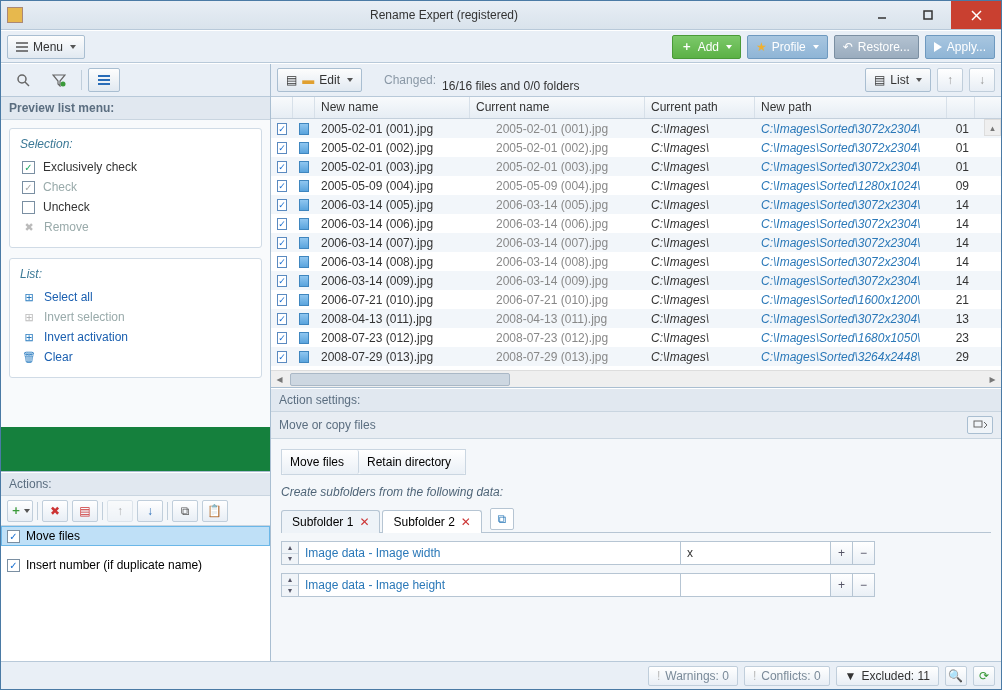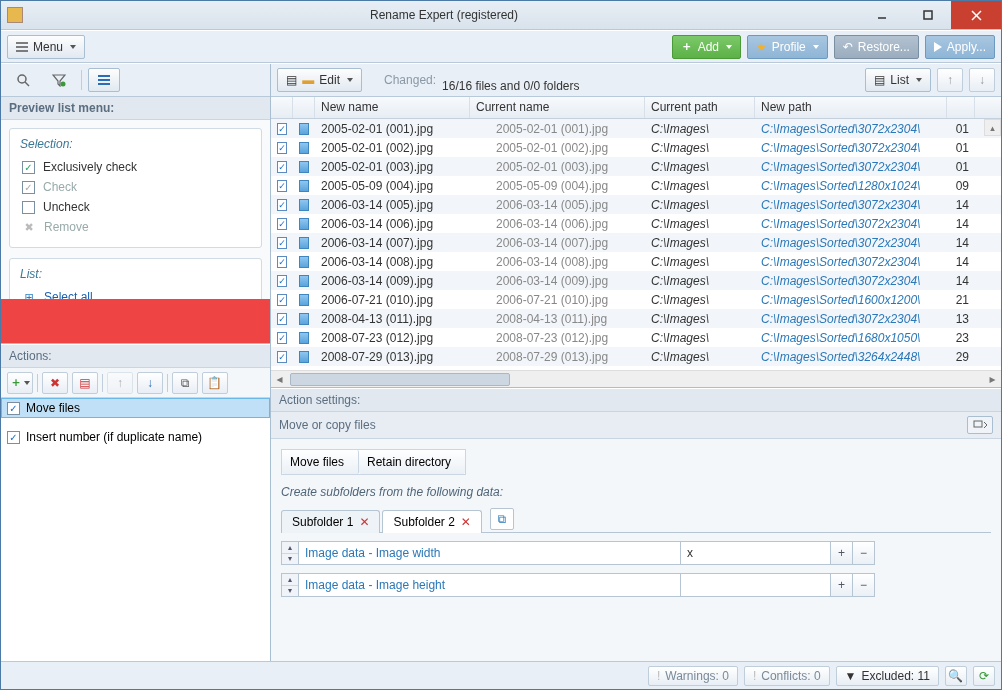--- a/index.html
+++ b/index.html
@@ -23,21 +23,21 @@
 .btn.lblue { background:linear-gradient(#a8c6e0,#8fb5d6); border-color:#6e99bf; color:#fff;}
 .btn.lblue .caret{border-top-color:#fff;}
 .btn.grayb { background:linear-gradient(#b3c2d1,#9aacbe); border-color:#7b8fa2; color:#fff;}
 .tool-spacer { flex:1; }
 .plus-ico{color:#3a9a3a;font-weight:bold;}
 .star-ico{color:#f0b030;}
 .play-ico{width:0;height:0;border-top:5px solid transparent;border-bottom:5px solid transparent;border-left:8px solid #fff;}
 
 
 .main { flex:1; display:flex; min-height:0; border-top:1px solid #fff;}
-.left-col{ width:270px; display:flex; flex-direction:column; border-right:1px solid #a9bed1; background:#ef4444;}
+.left-col{ width:270px; display:flex; flex-direction:column; border-right:1px solid #a9bed1; background:#15803d;}
 .right-col{ flex:1; display:flex; flex-direction:column; min-width:0;}
 
 
 .tabs-row{height:33px;background:#e9eff6;border-bottom:1px solid #b8c9d9;display:flex;align-items:center;padding:0 6px;gap:4px;}
 .tab-btn{width:32px;height:24px;display:flex;align-items:center;justify-content:center;border:1px solid transparent;border-radius:2px;cursor:pointer;color:#555;}
 .tab-btn.active{background:linear-gradient(#fdfdfd,#e1e9f1);border-color:#a9bed1;}
 
 
 .panel-title{background:#e1e8f0;padding:4px 8px;font-weight:bold;color:#5b6e80;border-bottom:1px solid #c9d5e0;}
 .panel-body{padding:8px;background:#f8fafc;}
@@ -247,21 +247,21 @@
               <span class="ico grid">⊞</span>
               <span>Invert activation</span>
             </div>
           <div class="menu-item link">
               <span class="ico clear">🗑</span>
               <span>Clear</span>
             </div>
         </div>
       </div>
 
-      <div class="actions-pane" style="height:318px;margin-top:44px;">
+      <div class="actions-pane" style="height:190px;margin-top:44px;">
         <div class="section-head">Actions:</div>
         <div class="action-toolbar">
           <div class="tbtn">
               <span style="color:#3a9a3a;font-weight:bold;">＋</span>
               <span class="caret"></span>
             </div>
           <div style="width:1px;height:18px;background:#c0cedb;"></div>
           <div class="tbtn">
               <span style="color:#c33;">✖</span>
             </div>

